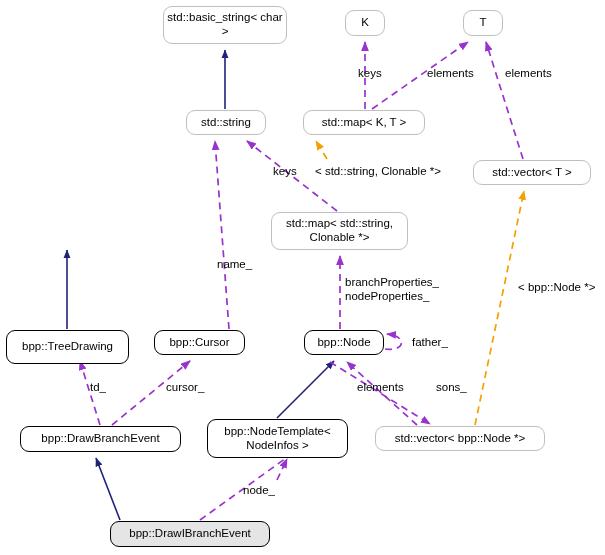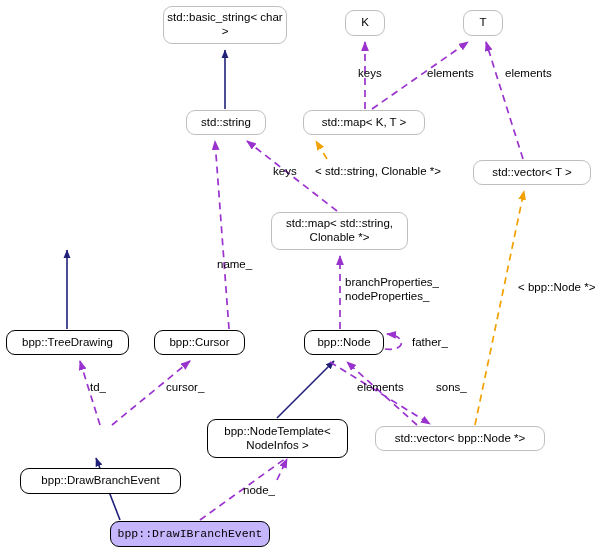--- a/index.html
+++ b/index.html
@@ -5,21 +5,21 @@
   html,body{margin:0;padding:0;background:#ffffff;}
   body{width:605px;height:555px;overflow:hidden;
        font-family:"Liberation Sans","DejaVu Sans",sans-serif;}
   #diagram{position:relative;width:605px;height:555px;}
   svg{position:absolute;left:0;top:0;width:605px;height:555px;}
   .nodebox{position:absolute;box-sizing:border-box;display:flex;
            align-items:center;justify-content:center;text-align:center;
            font-size:11.5px;color:#000000;line-height:1.18;background:#ffffff;border-radius:9px;}
   .b-gray{border:1px solid #bfbfbf;}
   .b-black{border:1.4px solid #000000;}
-  .b-hl{border:1.4px solid #000000;background:#c4b5fd;font-family:Liberation Mono, monospace;}
+  .b-hl{border:1.4px solid #000000;background:#e5e5e5;}
   .edgelabel{position:absolute;font-size:11.5px;color:#000000;
              white-space:nowrap;line-height:1.18;background:transparent;}
 </style>
 </head>
 <body>
 
 <div id="diagram">
 
   <svg viewBox="0 0 605 555" aria-hidden="true">
     <defs>
@@ -71,27 +71,27 @@
 
   <div class="nodebox b-gray" style="left:186px;top:110px;width:80px;height:25px;">std::string</div>
 
   <div class="nodebox b-gray" style="left:303px;top:110px;width:122px;height:25px;">std::map&lt; K, T &gt;</div>
 
   <div class="nodebox b-gray" style="left:473px;top:160px;width:118px;height:25px;">std::vector&lt; T &gt;</div>
 
   <div class="nodebox b-gray" style="left:271px;top:212px;width:137px;height:38px;">std::map&lt; std::string, Clonable *&gt;</div>
 
 
-  <div class="nodebox b-black" style="left:6px;top:330px;width:123px;height:25px;">bpp::TreeDrawing</div>
+  <div class="nodebox b-black" style="left:6px;top:330px;width:123px;height:34px;">bpp::TreeDrawing</div>
 
   <div class="nodebox b-black" style="left:154px;top:330px;width:91px;height:25px;">bpp::Cursor</div>
 
   <div class="nodebox b-black" style="left:304px;top:330px;width:80px;height:25px;">bpp::Node</div>
 
-  <div class="nodebox b-black" style="left:20px;top:426px;width:161px;height:26px;margin-top:42px;">bpp::DrawBranchEvent</div>
+  <div class="nodebox b-black" style="left:20px;top:426px;width:161px;height:26px;">bpp::DrawBranchEvent</div>
 
   <div class="nodebox b-black" style="left:207px;top:419px;width:141px;height:39px;">bpp::NodeTemplate&lt; NodeInfos &gt;</div>
 
   <div class="nodebox b-gray" style="left:375px;top:426px;width:170px;height:25px;">std::vector&lt; bpp::Node *&gt;</div>
 
   <div class="nodebox b-hl" style="left:110px;top:521px;width:160px;height:26px;">bpp::DrawIBranchEvent</div>
 
   <div class="edgelabel" style="left:358px;top:67px;">keys</div>
 
   <div class="edgelabel" style="left:427px;top:67px;">elements</div>

